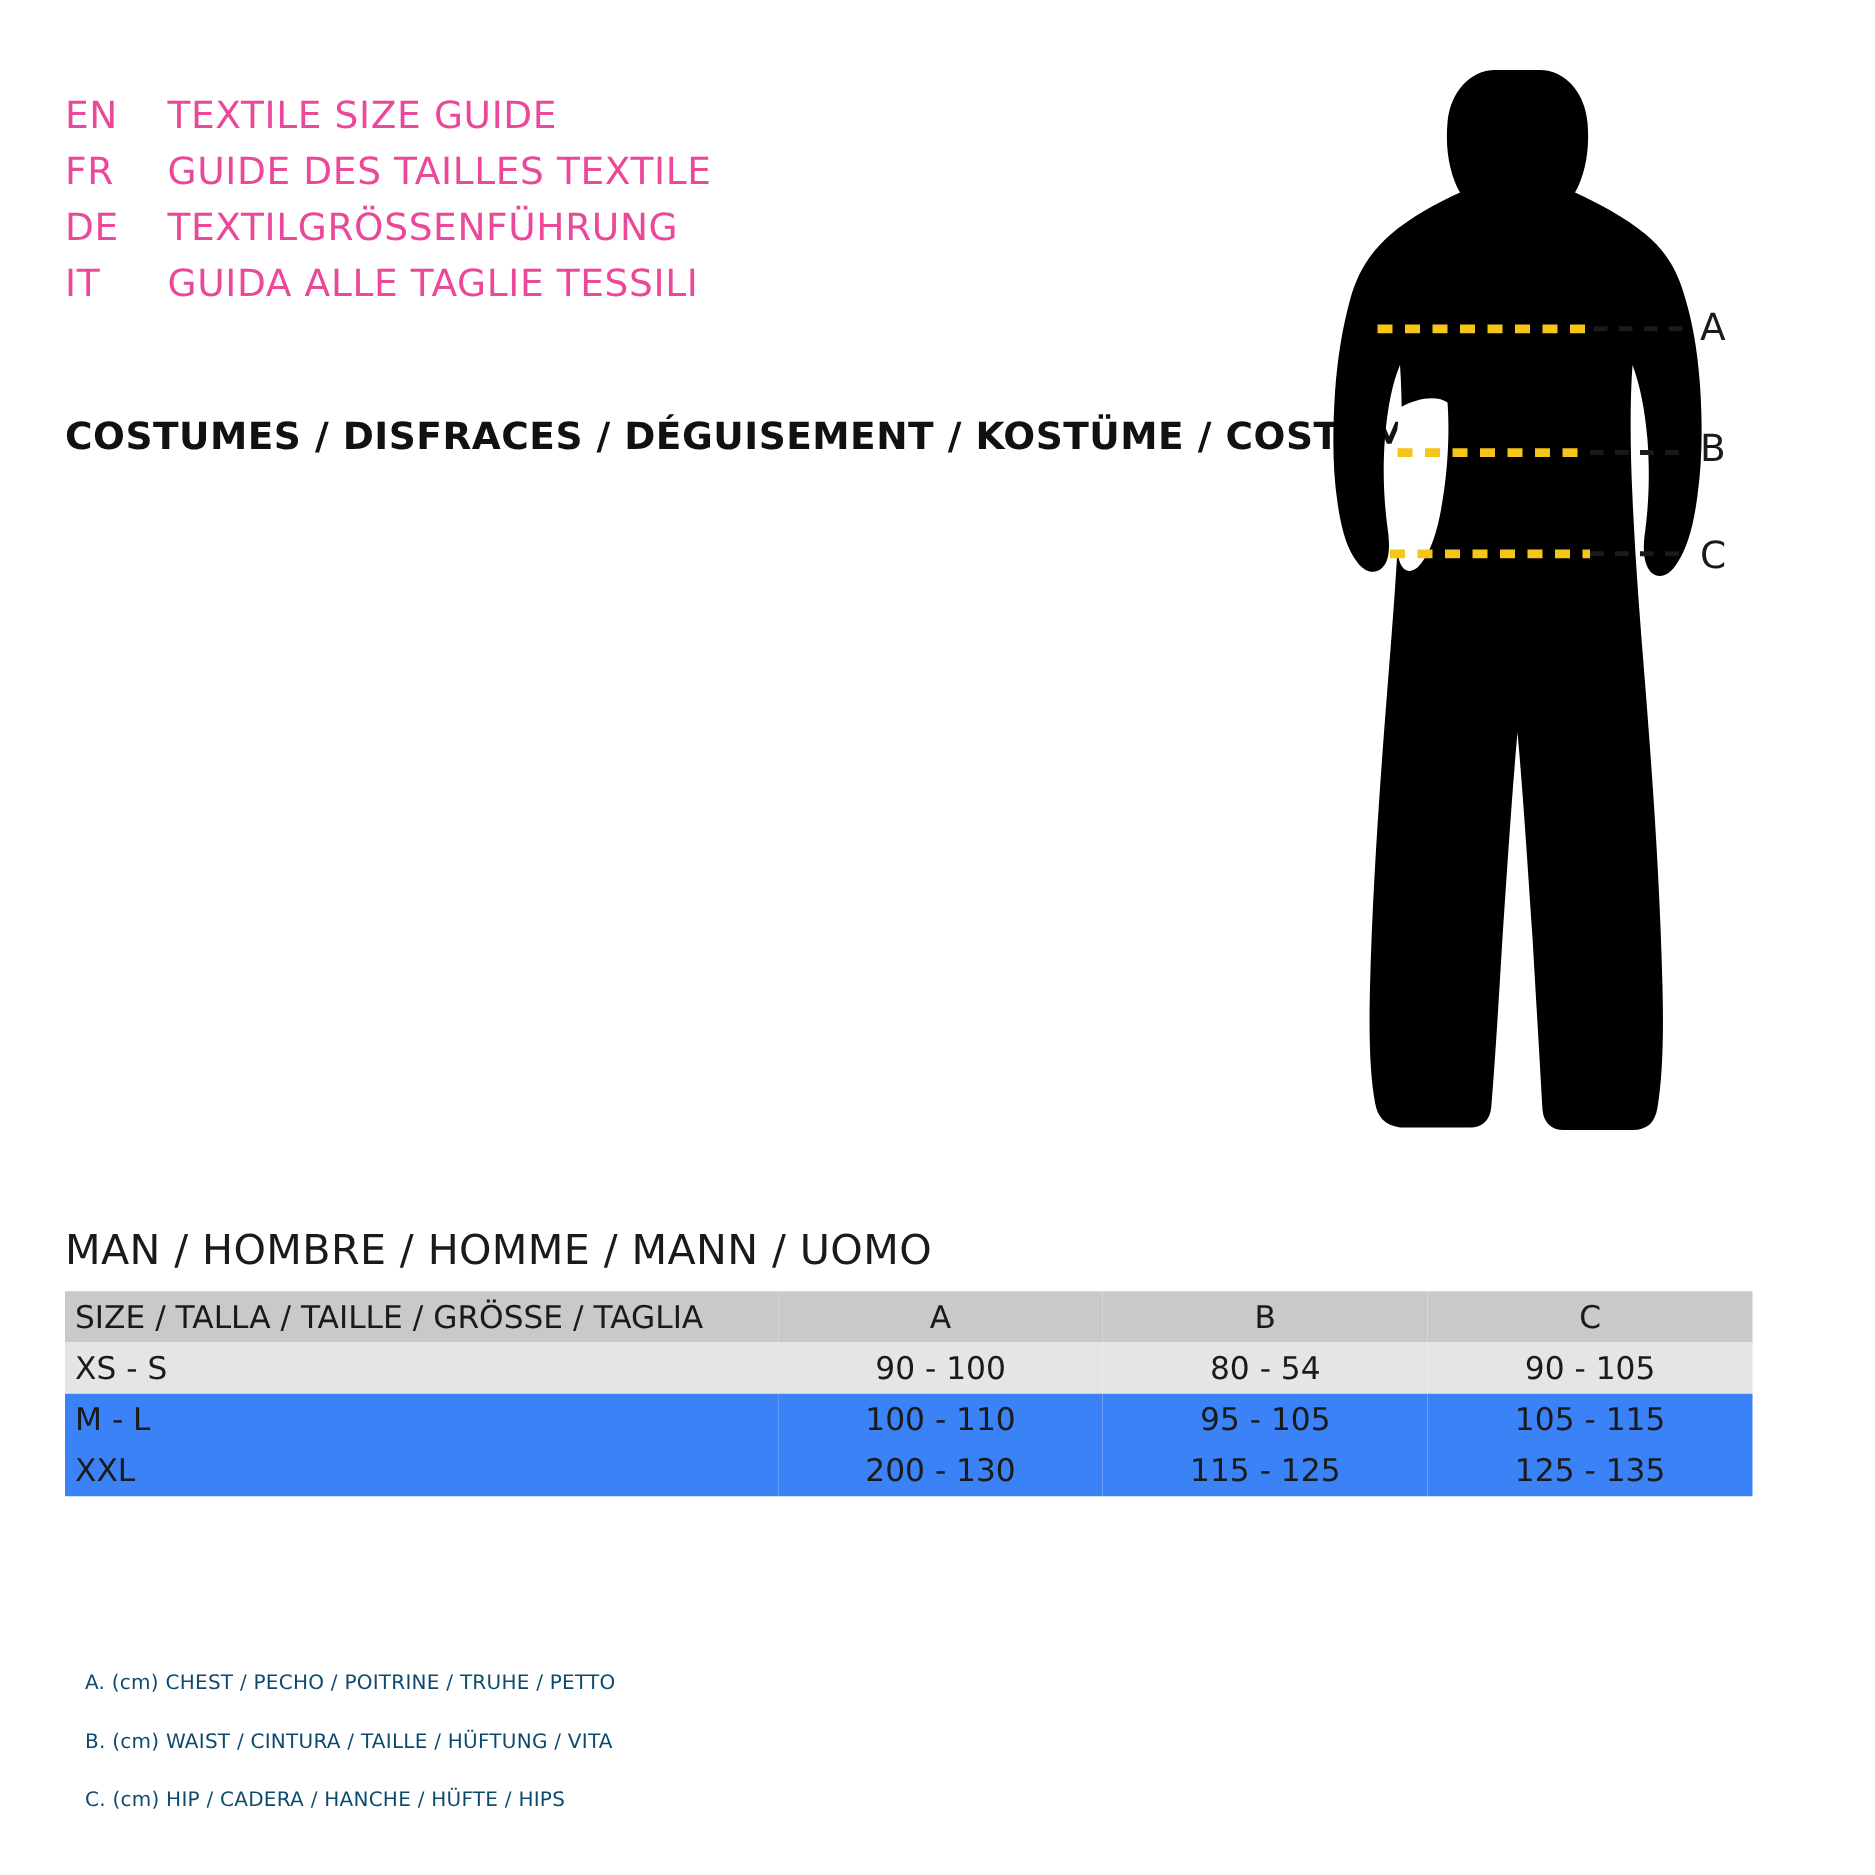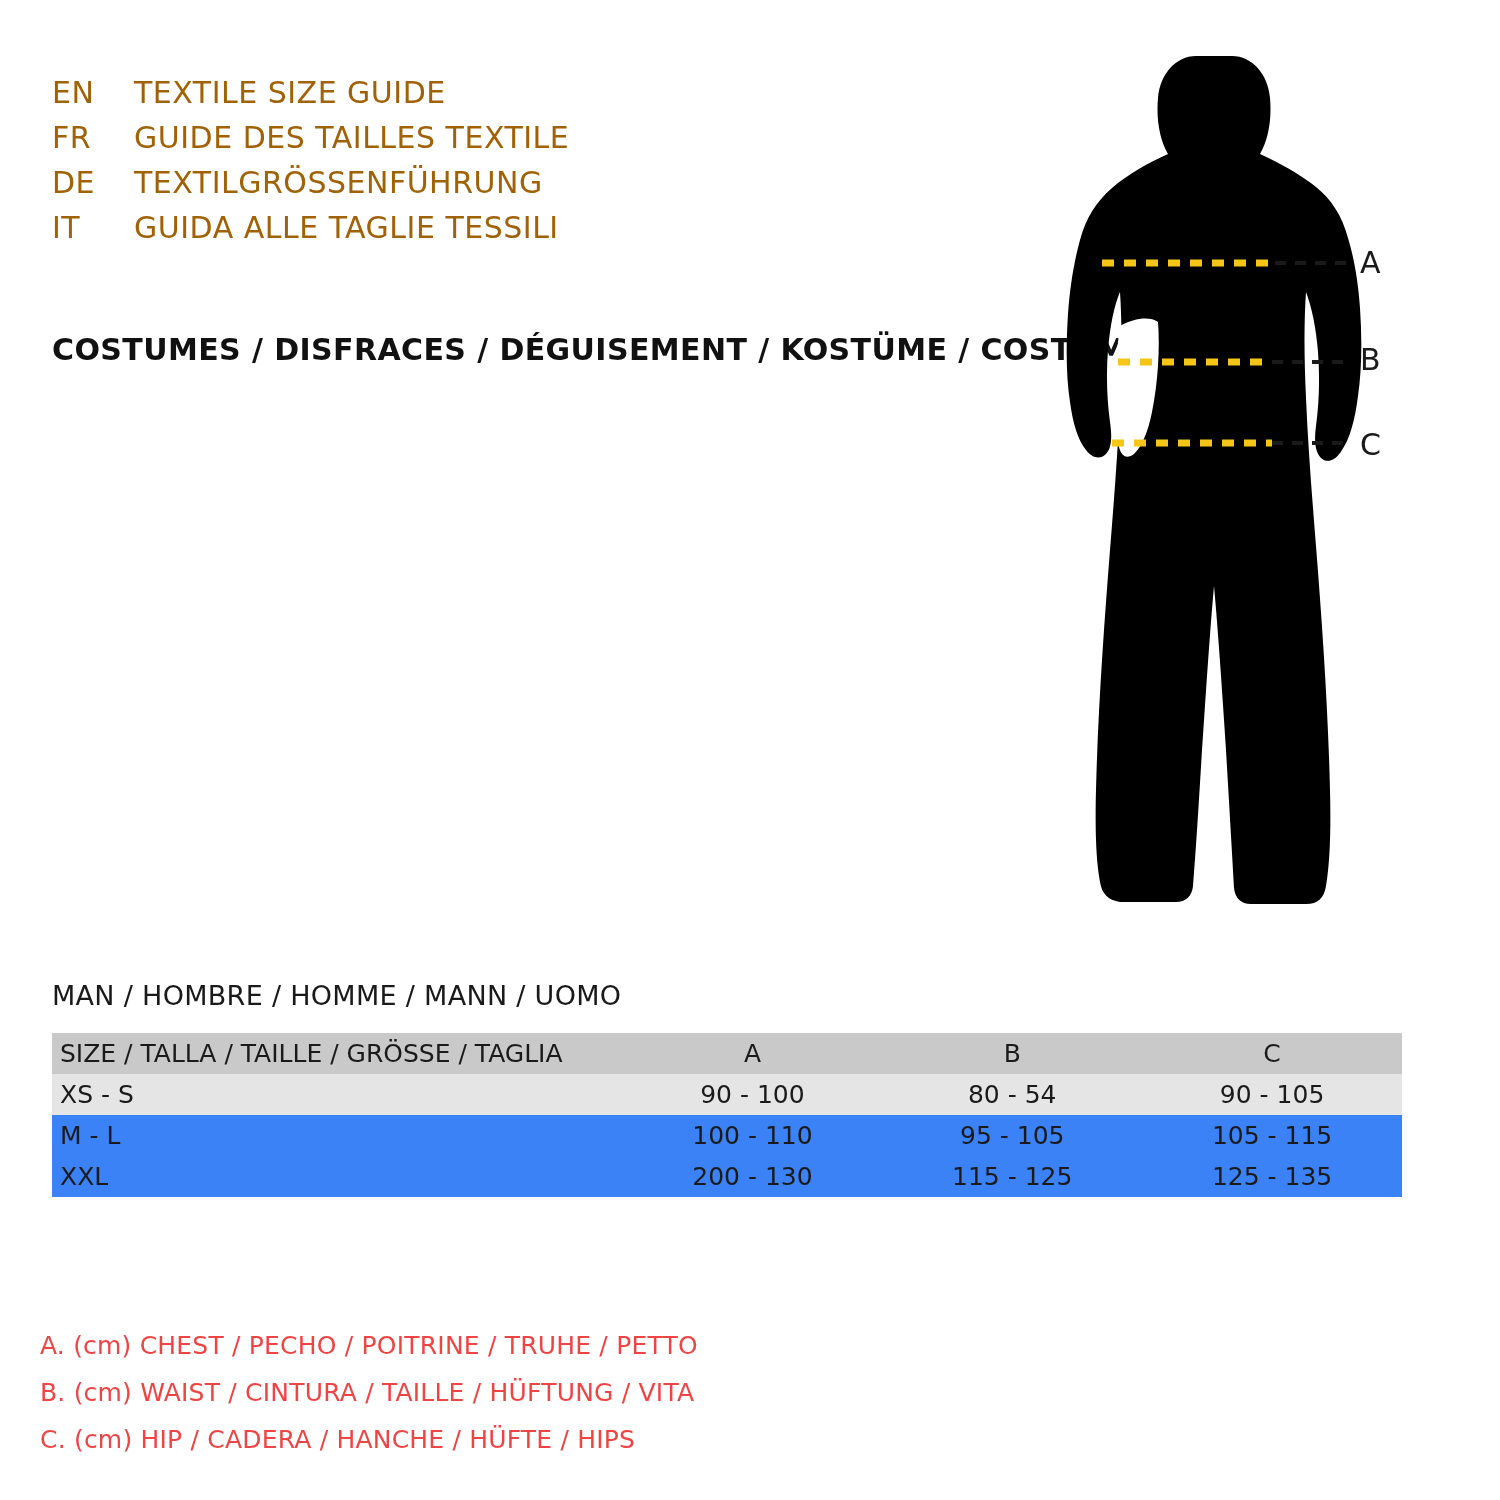--- a/index.html
+++ b/index.html
@@ -22,21 +22,21 @@
     left: 52px;
     top: 70px;
     width: 960px;
   }
   .lang-row {
     display: flex;
     align-items: baseline;
     font-size: 30px;
     letter-spacing: 0.5px;
     line-height: 45px;
-    color: #a16207;
+    color: #ec4899;
   }
   .lang-code {
     width: 82px;
     flex: 0 0 82px;
   }
   .lang-text {
     flex: 1 1 auto;
   }
 
   .subtitle {
@@ -70,21 +70,21 @@
   }
   .marker-a { left: 1360px; top: 245px; }
   .marker-b { left: 1360px; top: 342px; }
   .marker-c { left: 1360px; top: 427px; }
 
   
   .table-title {
     position: absolute;
     left: 52px;
     top: 980px;
-    font-size: 27px;
+    font-size: 33px;
     letter-spacing: 0.3px;
     color: #1a1a1a;
   }
 
   table.size-table {
     position: absolute;
     left: 52px;
     top: 1033px;
     width: 1350px;
     border-collapse: collapse;
@@ -115,26 +115,26 @@
   table.size-table tbody tr.even {
     background: #3b82f6;
   }
   table.size-table col.c-a { width: 245px; }
   table.size-table col.c-b { width: 245px; }
   table.size-table col.c-c { width: 245px; }
 
   
   .legend {
     position: absolute;
-    left: 40px;
+    left: 68px;
     top: 1322px;
-    font-size: 25px;
+    font-size: 16px;
     line-height: 47px;
     letter-spacing: 0.2px;
-    color: #ef4444;
+    color: #0c4a6e;
   }
 </style>
 </head>
 <body>
 
 <div class="lang-block">
   <div class="lang-row">
     <span class="lang-code">EN</span>
     <span class="lang-text">TEXTILE SIZE GUIDE</span>
   </div>

